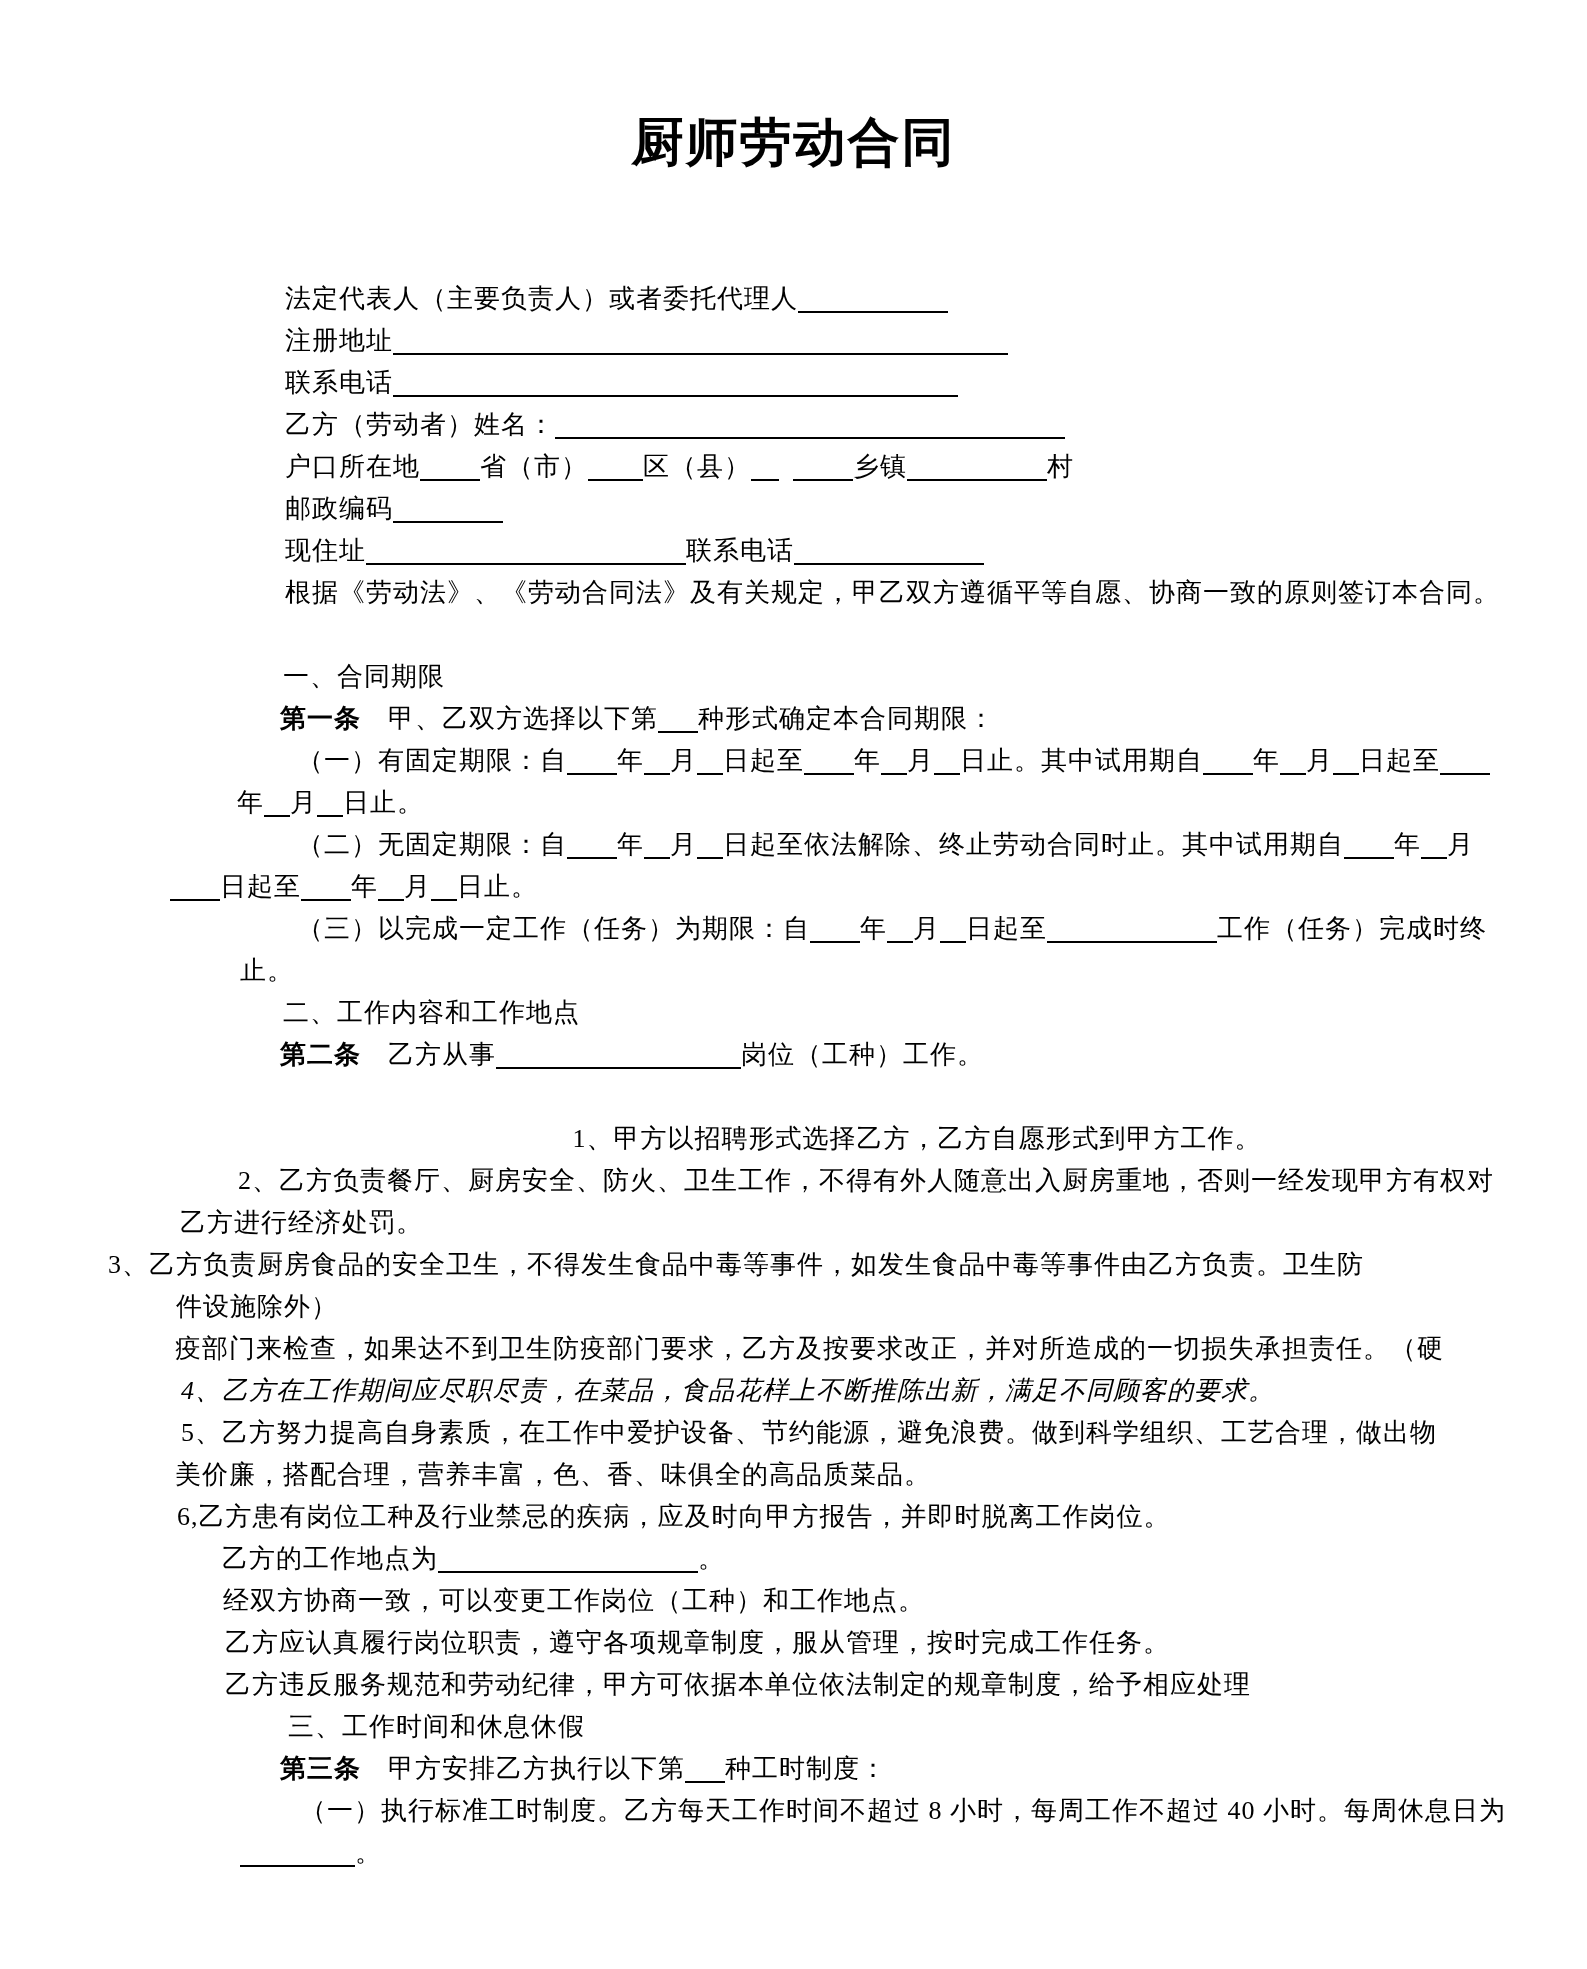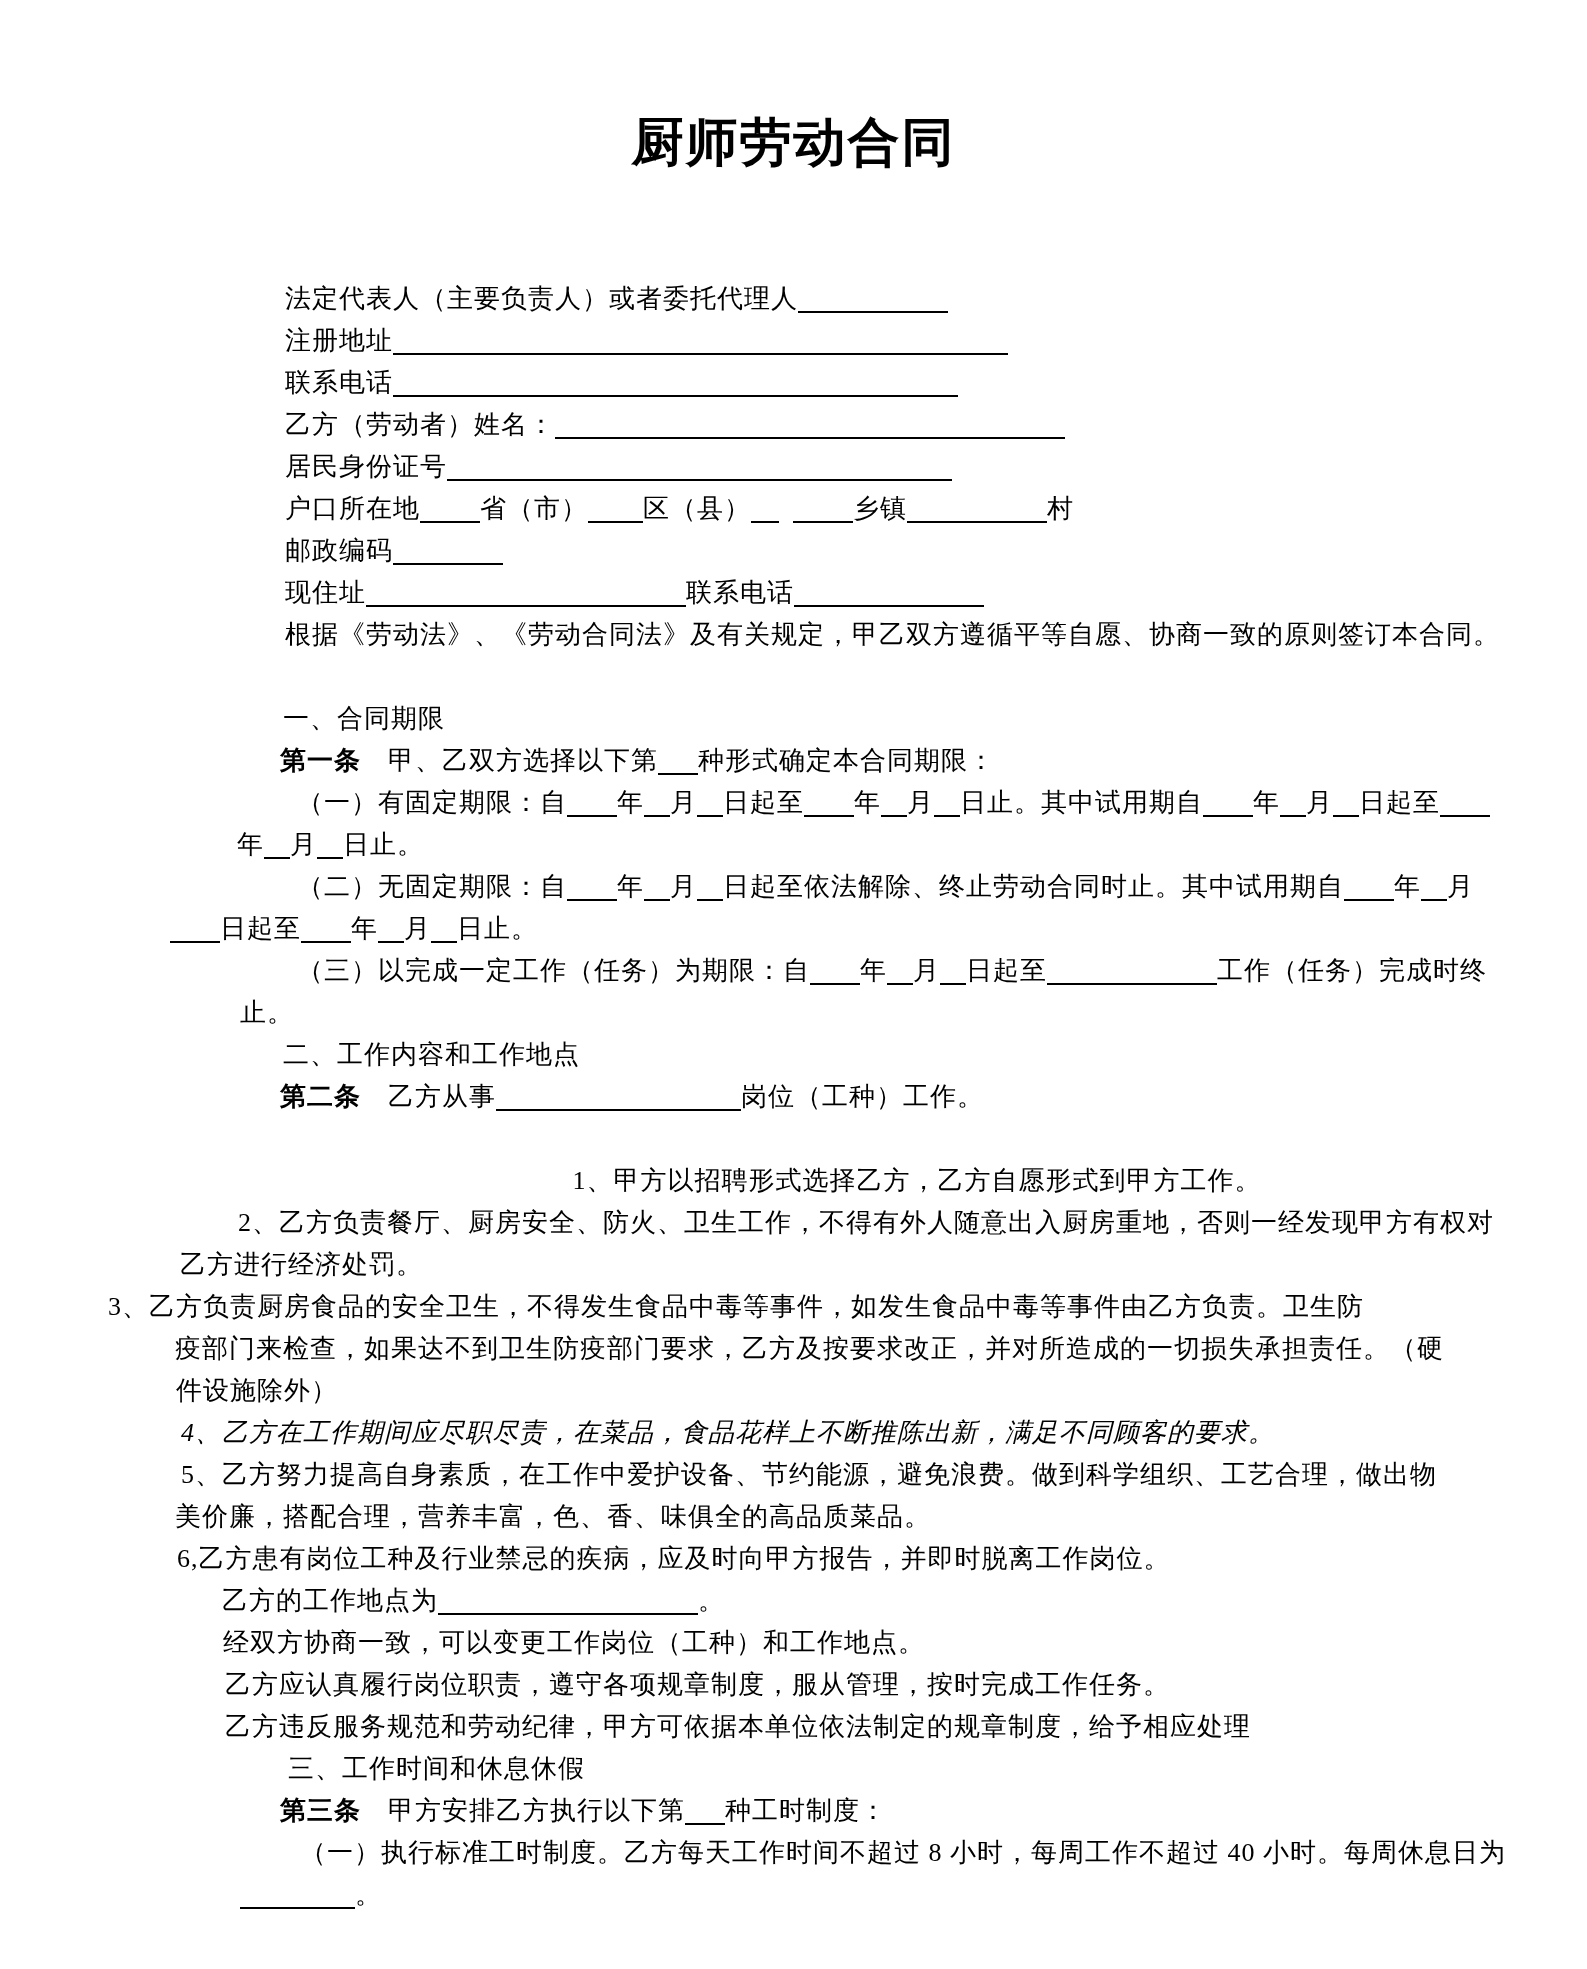--- a/index.html
+++ b/index.html
@@ -34,43 +34,42 @@
 </head>
 <body>
 
 <div class="page">
   <div class="title">厨师劳动合同</div>
   <div class="doc">
       <div class="line" style="margin-left: 285px;"><span>法定代表人（主要负责人）或者委托代理人</span><span class="u" style="width: 150px;"></span></div>
       <div class="line" style="margin-left: 285px;"><span>注册地址</span><span class="u" style="width: 615px;"></span></div>
       <div class="line" style="margin-left: 285px;"><span>联系电话</span><span class="u" style="width: 565px;"></span></div>
       <div class="line" style="margin-left: 285px;"><span>乙方（劳动者）姓名：</span><span class="u" style="width: 510px;"></span></div>
-      <div class="line" style="margin-left: 285px;"><span>居民身份证号</span><span class="u" style="width: 505px;"></span></div>
       <div class="line" style="margin-left: 285px;"><span>户口所在地</span><span class="u" style="width: 60px;"></span><span>省（市）</span><span class="u" style="width: 55px;"></span><span>区（县）</span><span class="u" style="width: 28px;"></span><span class="sp" style="width: 14px;"></span><span class="u" style="width: 60px;"></span><span>乡镇</span><span class="u" style="width: 140px;"></span><span>村</span></div>
       <div class="line" style="margin-left: 285px;"><span>邮政编码</span><span class="u" style="width: 110px;"></span></div>
       <div class="line" style="margin-left: 285px;"><span>现住址</span><span class="u" style="width: 320px;"></span><span>联系电话</span><span class="u" style="width: 190px;"></span></div>
       <div class="line" style="margin-left: 285px;"><span>根据《劳动法》、《劳动合同法》及有关规定，甲乙双方遵循平等自愿、协商一致的原则签订本合同。</span></div>
       <div class="blankline"></div>
       <div class="line" style="margin-left: 283px;"><span>一、合同期限</span></div>
       <div class="line" style="margin-left: 280px;"><span class="b">第一条</span><span>　甲、乙双方选择以下第</span><span class="u" style="width: 40px;"></span><span>种形式确定本合同期限：</span></div>
       <div class="line" style="margin-left: 297px;"><span>（一）有固定期限：自</span><span class="u" style="width: 50px;"></span><span>年</span><span class="u" style="width: 26px;"></span><span>月</span><span class="u" style="width: 26px;"></span><span>日起至</span><span class="u" style="width: 50px;"></span><span>年</span><span class="u" style="width: 26px;"></span><span>月</span><span class="u" style="width: 26px;"></span><span>日止。其中试用期自</span><span class="u" style="width: 50px;"></span><span>年</span><span class="u" style="width: 26px;"></span><span>月</span><span class="u" style="width: 26px;"></span><span>日起至</span><span class="u" style="width: 50px;"></span></div>
       <div class="line" style="margin-left: 237px;"><span>年</span><span class="u" style="width: 26px;"></span><span>月</span><span class="u" style="width: 26px;"></span><span>日止。</span></div>
       <div class="line" style="margin-left: 297px;"><span>（二）无固定期限：自</span><span class="u" style="width: 50px;"></span><span>年</span><span class="u" style="width: 26px;"></span><span>月</span><span class="u" style="width: 26px;"></span><span>日起至依法解除、终止劳动合同时止。其中试用期自</span><span class="u" style="width: 50px;"></span><span>年</span><span class="u" style="width: 26px;"></span><span>月</span></div>
       <div class="line" style="margin-left: 170px;"><span class="u" style="width: 50px;"></span><span>日起至</span><span class="u" style="width: 50px;"></span><span>年</span><span class="u" style="width: 26px;"></span><span>月</span><span class="u" style="width: 26px;"></span><span>日止。</span></div>
       <div class="line" style="margin-left: 297px;"><span>（三）以完成一定工作（任务）为期限：自</span><span class="u" style="width: 50px;"></span><span>年</span><span class="u" style="width: 26px;"></span><span>月</span><span class="u" style="width: 26px;"></span><span>日起至</span><span class="u" style="width: 170px;"></span><span>工作（任务）完成时终</span></div>
       <div class="line" style="margin-left: 240px;"><span>止。</span></div>
       <div class="line" style="margin-left: 283px;"><span>二、工作内容和工作地点</span></div>
       <div class="line" style="margin-left: 280px;"><span class="b">第二条</span><span>　乙方从事</span><span class="u" style="width: 245px;"></span><span>岗位（工种）工作。</span></div>
       <div class="blankline"></div>
       <div class="line" style="margin-left: 247px; text-align: center;"><span>1、甲方以招聘形式选择乙方，乙方自愿形式到甲方工作。</span></div>
       <div class="line" style="margin-left: 238px;"><span>2、乙方负责餐厅、厨房安全、防火、卫生工作，不得有外人随意出入厨房重地，否则一经发现甲方有权对</span></div>
       <div class="line" style="margin-left: 180px;"><span>乙方进行经济处罚。</span></div>
       <div class="line" style="margin-left: 108px;"><span>3、乙方负责厨房食品的安全卫生，不得发生食品中毒等事件，如发生食品中毒等事件由乙方负责。卫生防</span></div>
+      <div class="line" style="margin-left: 176px;"><span>件设施除外）</span></div>
       <div class="line" style="margin-left: 175px;"><span>疫部门来检查，如果达不到卫生防疫部门要求，乙方及按要求改正，并对所造成的一切损失承担责任。（硬</span></div>
-      <div class="line" style="margin-left: 176px;"><span>件设施除外）</span></div>
       <div class="line" style="margin-left: 181px; font-style: italic;"><span>4、乙方在工作期间应尽职尽责，在菜品，食品花样上不断推陈出新，满足不同顾客的要求。</span></div>
       <div class="line" style="margin-left: 181px;"><span>5、乙方努力提高自身素质，在工作中爱护设备、节约能源，避免浪费。做到科学组织、工艺合理，做出物</span></div>
       <div class="line" style="margin-left: 175px;"><span>美价廉，搭配合理，营养丰富，色、香、味俱全的高品质菜品。</span></div>
       <div class="line" style="margin-left: 177px;"><span>6,乙方患有岗位工种及行业禁忌的疾病，应及时向甲方报告，并即时脱离工作岗位。</span></div>
       <div class="line" style="margin-left: 222px;"><span>乙方的工作地点为</span><span class="u" style="width: 260px;"></span><span>。</span></div>
       <div class="line" style="margin-left: 223px;"><span>经双方协商一致，可以变更工作岗位（工种）和工作地点。</span></div>
       <div class="line" style="margin-left: 225px;"><span>乙方应认真履行岗位职责，遵守各项规章制度，服从管理，按时完成工作任务。</span></div>
       <div class="line" style="margin-left: 225px;"><span>乙方违反服务规范和劳动纪律，甲方可依据本单位依法制定的规章制度，给予相应处理</span></div>
       <div class="line" style="margin-left: 288px;"><span>三、工作时间和休息休假</span></div>
       <div class="line" style="margin-left: 280px;"><span class="b">第三条</span><span>　甲方安排乙方执行以下第</span><span class="u" style="width: 40px;"></span><span>种工时制度：</span></div>

